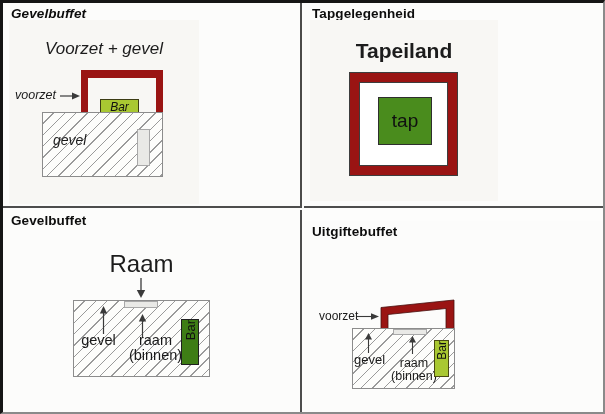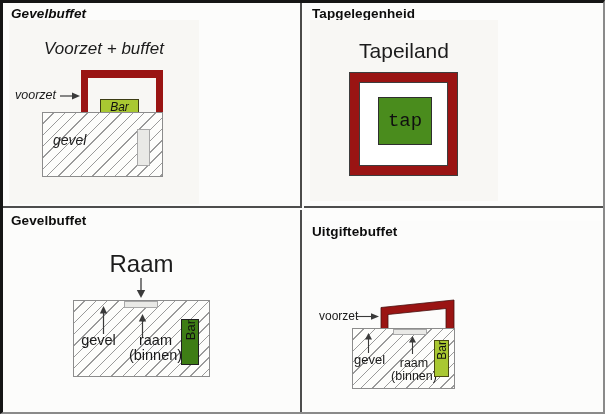--- a/index.html
+++ b/index.html
@@ -17,33 +17,33 @@
   .dtitle{position:absolute;text-align:center;color:#1c1c1c;white-space:nowrap;}
   .lbl{position:absolute;color:#1a1a1a;white-space:nowrap;}
   .hatch{position:absolute;box-sizing:border-box;border:1px solid #8c8c8c;background-color:#fdfdfb;
          background-image:repeating-linear-gradient(135deg,rgba(0,0,0,0) 0px,rgba(0,0,0,0) 7px,#9a9a9a 7px,#9a9a9a 8px);}
   .window{position:absolute;box-sizing:border-box;background:#e9e9e6;border:1px solid #a8a8a8;}
   .barbox{position:absolute;box-sizing:border-box;display:flex;align-items:flex-start;justify-content:center;
           color:#111;border:1px solid #3c3c14;}
   .vtext{writing-mode:vertical-rl;transform:rotate(180deg);line-height:1;}
   .redU{position:absolute;box-sizing:border-box;border-style:solid;border-bottom:none;}
   .ring{position:absolute;box-sizing:border-box;border:9px solid;box-shadow:0 0 0 1px #3d3d3d, inset 0 0 0 1px #3d3d3d;}
-  .tap{position:absolute;box-sizing:border-box;border:1px solid #2e2e2e;display:flex;align-items:center;justify-content:center;color:#101010;font-family:Liberation Mono, monospace;}
+  .tap{position:absolute;box-sizing:border-box;border:1px solid #2e2e2e;display:flex;align-items:center;justify-content:center;color:#101010;}
   .arrow{position:absolute;}
   svg{display:block;}
 </style>
 </head>
 <body>
 
 <div id="stage">
 
   <div id="q1" class="quad">
     <div class="hdr">Gevelbuffet</div>
     <div class="panel" style="left:6px;top:17px;width:190px;height:184px;"></div>
-    <div class="dtitle" style="left:6px;top:36px;width:190px;font-size:17px;">Voorzet + buffet</div>
+    <div class="dtitle" style="left:6px;top:36px;width:190px;font-size:17px;">Voorzet + gevel</div>
 
     <div class="redU" style="left: 78px; top: 67px; width: 82px; height: 45px; border-width: 8px 7px 0px; border-color: rgb(154, 20, 19);"></div>
 
     <div class="barbox" style="left: 97px; top: 96px; width: 39px; height: 15px; font-size: 12px; background-color: rgb(169, 200, 50);">
       <span>Bar</span>
     </div>
 
     <div class="hatch" style="left:39px;top:109px;width:121px;height:65px;"></div>
     <div class="window" style="left:134px;top:126px;width:13px;height:37px;"></div>
     <div class="lbl" style="left:50px;top:129px;font-size:14px;">gevel</div>
@@ -53,21 +53,21 @@
       <svg width="20" height="10">
           <line x1="0" y1="5" x2="13" y2="5" stroke="#3a3a3a" stroke-width="1.2"></line>
           <polygon points="20,5 12,1.5 12,8.5" fill="#3a3a3a"></polygon>
         </svg>
     </div>
   </div>
 
   <div id="q2" class="quad">
     <div class="hdr">Tapgelegenheid</div>
     <div class="panel" style="left:6px;top:17px;width:188px;height:181px;"></div>
-    <div class="dtitle" style="left:6px;top:36px;width:188px;font-size:21px;">Tapeiland</div>
+    <div class="dtitle" style="left:6px;top:36px;width:188px;font-size:21px;font-weight:bold;">Tapeiland</div>
 
     <div class="ring" style="left: 46px; top: 70px; width: 107px; height: 102px; background: rgb(255, 255, 255); border-color: rgb(154, 20, 19);"></div>
     <div class="tap" style="left: 74px; top: 94px; width: 54px; height: 48px; font-size: 19px; background-color: rgb(74, 140, 29);">
       <span>tap</span>
     </div>
   </div>
 
   <div id="q3" class="quad">
     <div class="hdr">Gevelbuffet</div>
     <div class="dtitle" style="left:70px;top:40px;width:137px;font-size:24px;">Raam</div>

